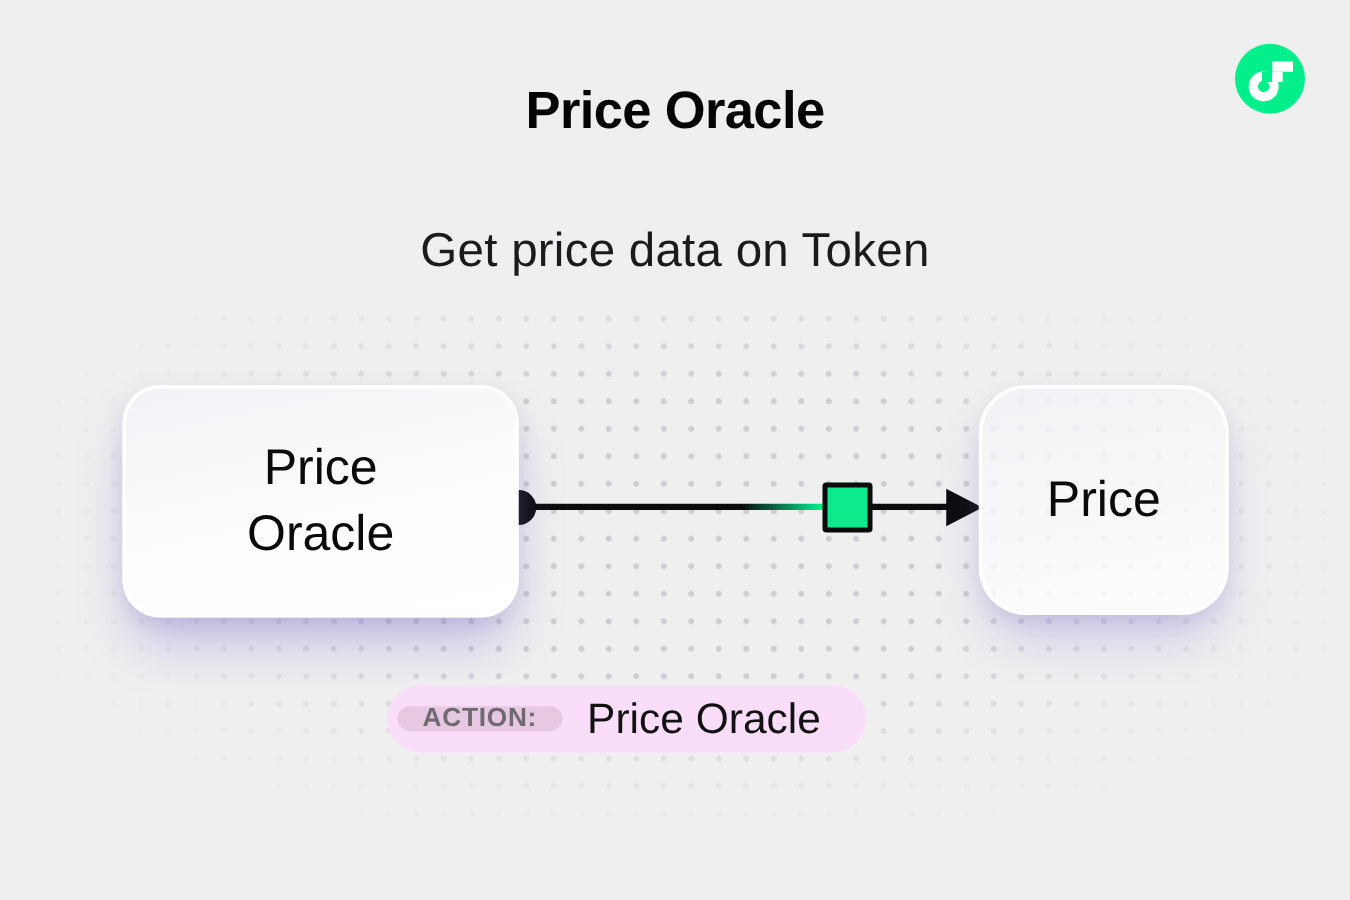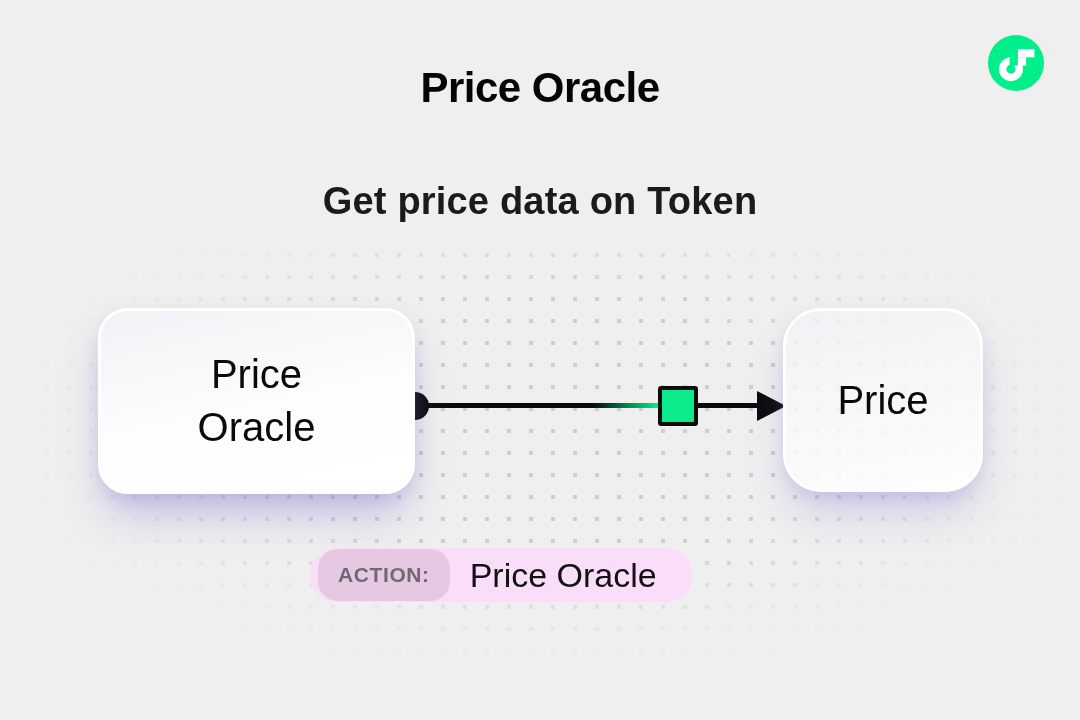--- a/index.html
+++ b/index.html
@@ -11,21 +11,21 @@
   }
   .stage{position:absolute;inset:0;}
 
   
   .page-title{
     position:absolute;left:0;right:0;top:64px;
     text-align:center;font-size:42px;font-weight:800;letter-spacing:-0.5px;color:#050505;
   }
   .page-subtitle{
     position:absolute;left:0;right:0;top:180px;
-    text-align:center;font-size:38px;font-weight:700;color:#1b1b1d;letter-spacing:0.2px;
+    text-align:center;font-size:38px;font-weight:400;color:#1b1b1d;letter-spacing:0.2px;
   }
 
   
   .flow-logo{position:absolute;top:31px;left:984px;width:64px;height:64px;}
 
   
   .dots{
     position:absolute;left:30px;top:238px;width:1040px;height:430px;
     background-image:radial-gradient(circle,#cdcdd2 2.2px,rgba(0,0,0,0) 2.4px);
     background-size:22px 22px;background-position:6px 6px;
@@ -72,21 +72,21 @@
   }
 
   
   .action-badge{
     position:absolute;left:310px;top:548px;height:54px;box-sizing:border-box;
     display:inline-flex;align-items:center;
     background:#FADEF9;border-radius:27px;padding:8px;
   }
   .action-badge .label-pill{
     display:flex;align-items:center;justify-content:center;
-    background:#E7C8E3;border-radius:20px;height:52px;padding:0 20px;
+    background:#E7C8E3;border-radius:20px;height:20px;padding:0 20px;
     font-size:21px;font-weight:700;letter-spacing:0.6px;color:#6e6a70;
   }
   .action-badge .badge-value{
     font-size:34px;font-weight:400;color:#121213;margin:0 28px 0 20px;white-space:nowrap;
   }
 </style>
 </head>
 <body>
 
 <div class="stage">

